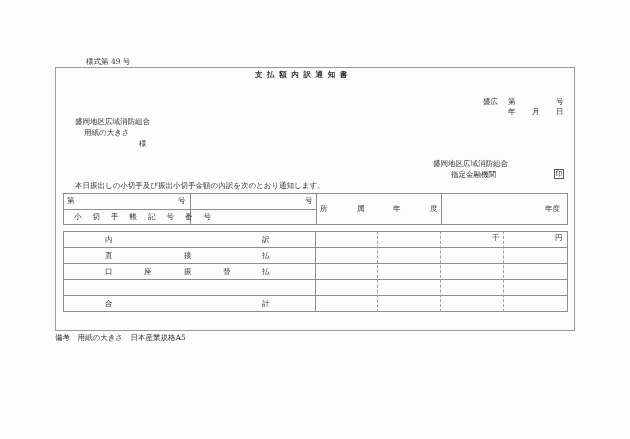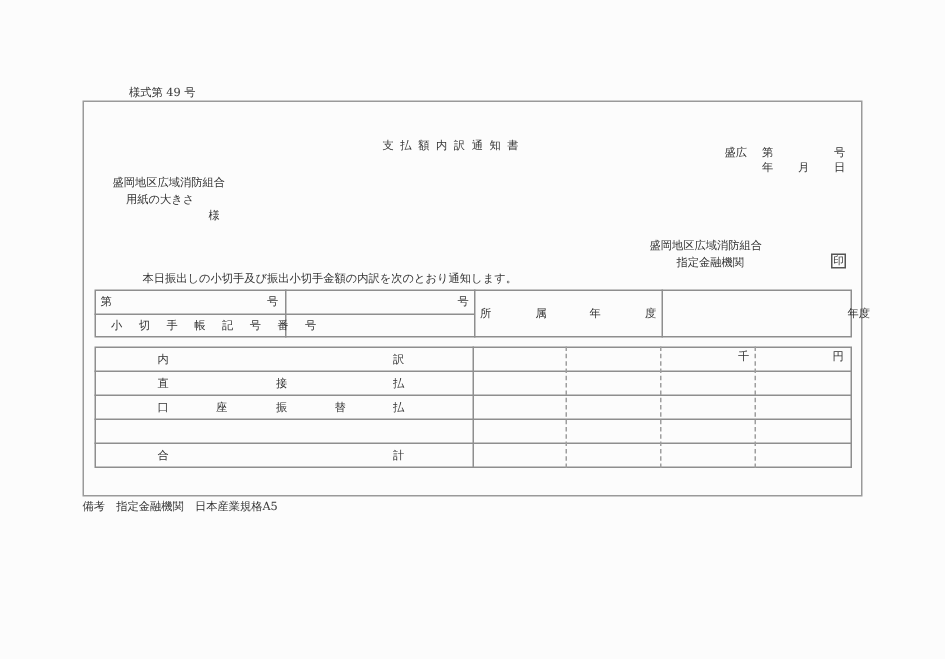--- a/index.html
+++ b/index.html
@@ -17,56 +17,56 @@
   .vd { position: absolute; width: 0; border-left: 1px dashed #9e9e9e; }
   .seal { position: absolute; border: 1px solid #555; font-size: 7px; line-height: 9px; width: 10px; height: 10px; text-align: center; box-sizing: border-box; }
 </style>
 </head>
 <body>
 
 <div class="abs t" style="left:47px; top:57px;margin-left:39px;">様式第 49 号</div>
 
 <div class="frame"></div>
 
-<div class="abs t" style="left:255px; top:92px; letter-spacing:1px;">支 払 額 内 訳 通 知 書</div>
+<div class="abs t" style="left:255px; top:70px; letter-spacing:1px;font-weight:bold;">支 払 額 内 訳 通 知 書</div>
 
 <div class="abs t" style="left:483px; top:97px;">盛広</div>
 <div class="abs t" style="left:508px; top:97px;">第</div>
 <div class="abs t" style="left:556px; top:97px;">号</div>
 <div class="abs t" style="left:508px; top:107px;">年</div>
 <div class="abs t" style="left:532px; top:107px;">月</div>
 <div class="abs t" style="left:556px; top:107px;">日</div>
 
 <div class="abs t" style="left:75px; top:117px;">盛岡地区広域消防組合</div>
 <div class="abs t" style="left:84px; top:128px;">用紙の大きさ</div>
 <div class="abs t" style="left:139px; top:139px;">様</div>
 
 <div class="abs t" style="left:433px; top:159px;">盛岡地区広域消防組合</div>
 <div class="abs t" style="left:451px; top:170px;">指定金融機関</div>
 <div class="seal" style="left:554px; top:169px;">印</div>
 
-<div class="abs t" style="left:75px; top:181px;margin-left:20px;">本日振出しの小切手及び振出小切手金額の内訳を次のとおり通知します。</div>
+<div class="abs t" style="left:75px; top:181px;">本日振出しの小切手及び振出小切手金額の内訳を次のとおり通知します。</div>
 
 <div class="box" style="left:63px; top:193px; width:505px; height:32px;"></div>
 <div class="hl" style="left:63px; top:209px; width:253px;"></div>
 <div class="vl" style="left:190px; top:193px; height:32px;"></div>
 <div class="vl" style="left:316px; top:193px; height:32px;"></div>
 <div class="vl" style="left:441px; top:193px; height:32px;"></div>
 
 <div class="abs t" style="left:67px; top:196px;">第</div>
 <div class="abs t" style="left:178px; top:196px;">号</div>
 <div class="abs t" style="left:305px; top:196px;">号</div>
 <div class="abs t" style="left:74px; top:212px; letter-spacing:4.3px;">小 切 手 帳 記 号 番 号</div>
 <div class="abs" style="left:191px; top:210px; width:124px; height:14px;"></div>
 
 <div class="abs t" style="left:320px; top:204px;">所</div>
 <div class="abs t" style="left:357px; top:204px;">属</div>
 <div class="abs t" style="left:393px; top:204px;">年</div>
 <div class="abs t" style="left:430px; top:204px;">度</div>
-<div class="abs t" style="left:545px; top:204px;margin-left:20px;">年度</div>
+<div class="abs t" style="left:545px; top:204px;">年度</div>
 
 <div class="box" style="left:63px; top:231px; width:505px; height:81px;"></div>
 <div class="hl" style="left:63px; top:247px; width:505px;"></div>
 <div class="hl" style="left:63px; top:263px; width:505px;"></div>
 <div class="hl" style="left:63px; top:279px; width:505px;"></div>
 <div class="hl" style="left:63px; top:295px; width:505px;"></div>
 <div class="vl" style="left:315px; top:231px; height:81px;"></div>
 <div class="vd" style="left:377px; top:231px; height:81px;"></div>
 <div class="vd" style="left:440px; top:231px; height:81px;"></div>
 <div class="vd" style="left:503px; top:231px; height:81px;"></div>
@@ -83,13 +83,13 @@
 
 <div class="abs t" style="left:105px; top:267px;">口</div>
 <div class="abs t" style="left:144px; top:267px;">座</div>
 <div class="abs t" style="left:184px; top:267px;">振</div>
 <div class="abs t" style="left:223px; top:267px;">替</div>
 <div class="abs t" style="left:262px; top:267px;">払</div>
 
 <div class="abs t" style="left:105px; top:299px;">合</div>
 <div class="abs t" style="left:262px; top:299px;">計</div>
 
-<div class="abs t" style="left:55px; top:333px;">備考　指定金融機関　日本産業規格A5</div>
+<div class="abs t" style="left:55px; top:333px;">備考　用紙の大きさ　日本産業規格A5</div>
 
 </body></html>

